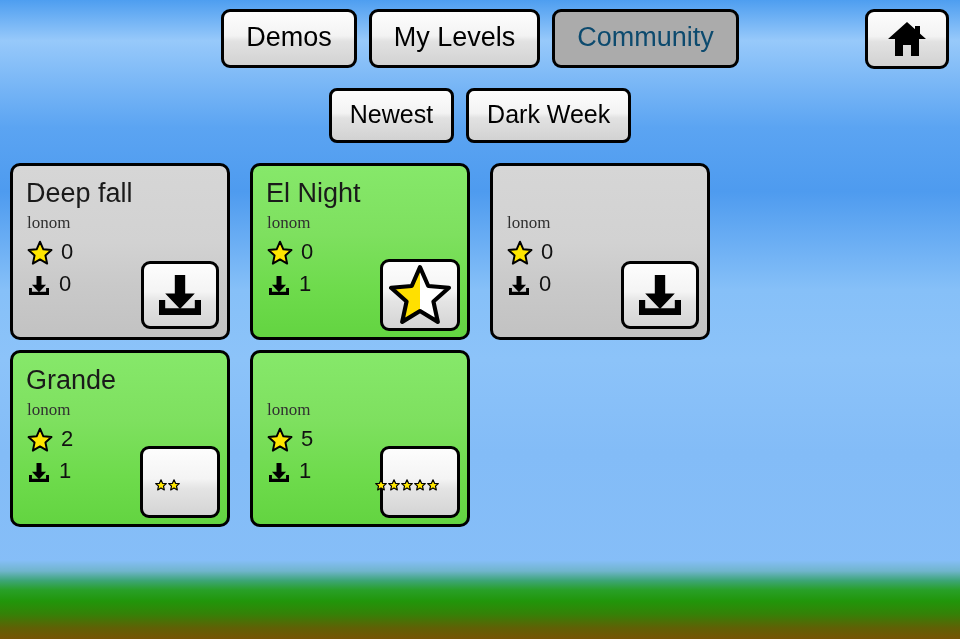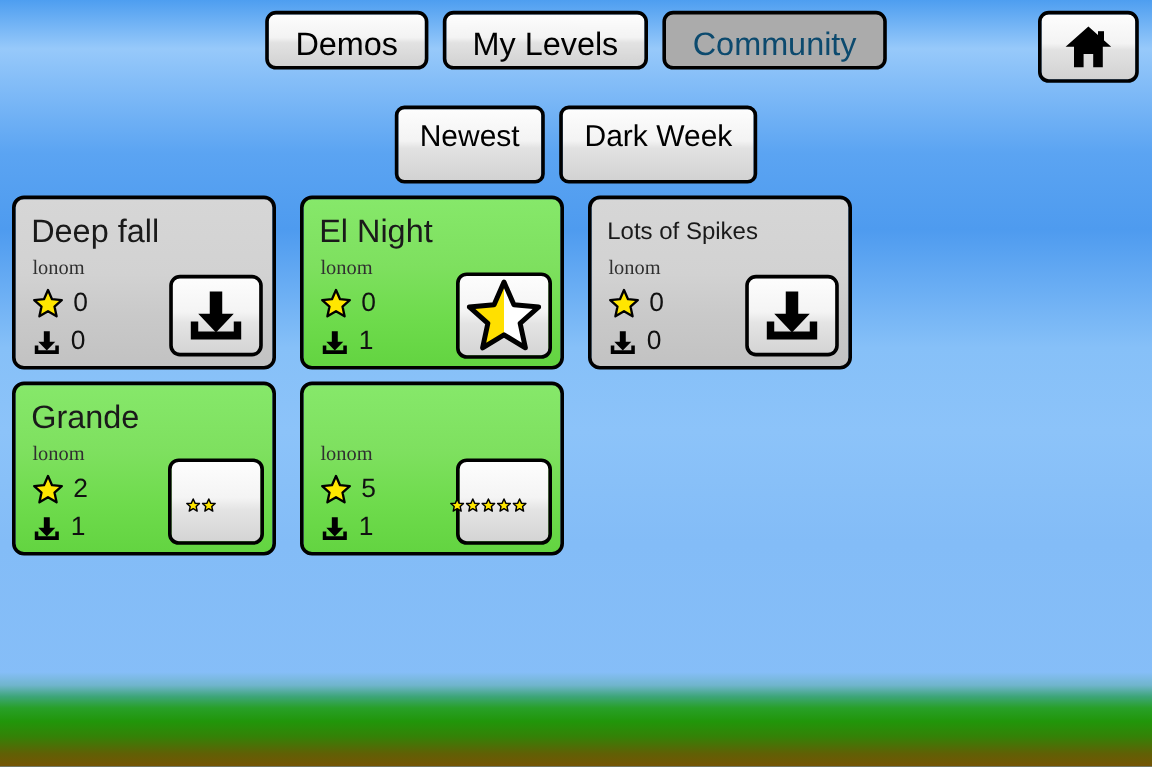--- a/index.html
+++ b/index.html
@@ -50,46 +50,46 @@
   }
 
   
   .btn {
     background: linear-gradient(to bottom, #fdfdfd 0%, #f3f3f3 45%, #e2e2e2 55%, #d2d2d2 100%);
     border: 3px solid #000;
     border-radius: 9px;
     color: #000;
     font-size: 27px;
     line-height: 1;
-    padding: 12px 22px 4px;
+    padding: 12px 22px 14px;
     text-align: center;
     white-space: nowrap;
     cursor: pointer;
   }
-  .btn.small { font-size: 25px; padding: 11px 18px 23px; border-radius: 8px; }
+  .btn.small { font-size: 25px; padding: 11px 18px 13px; border-radius: 8px; }
   .btn.active {
     background: #ababab;
     color: #0c4a6e;
   }
   .btn.home {
     position: absolute; top: 9px; right: 11px;
     width: 84px; height: 60px; padding: 0;
     display: flex; align-items: center; justify-content: center;
   }
   .home-ico { width: 40px; height: 36px; display: block; }
 
   
   .cardgrid {
     position: absolute; top: 163px; left: 10px;
     width: 950px;
     display: flex; flex-wrap: wrap; gap: 0;
   }
   .card {
     position: relative;
-    width: 220px; height: 145px;
+    width: 220px; height: 177px;
     margin: 0 20px 10px 0;
     border: 3px solid #000;
     border-radius: 10px;
     overflow: hidden;
   }
   .card.undownloaded {
     background: linear-gradient(to bottom, #d6d6d6 0%, #d2d2d2 45%, #c9c9c9 70%, #c2c2c2 100%);
   }
   .card.downloaded {
     background: linear-gradient(to bottom, #86e86a 0%, #7ee05f 40%, #6edb4c 72%, #63d441 100%);
@@ -206,21 +206,20 @@
               <linearGradient id="hsg" x1="0" y1="0" x2="1" y2="0">
                 <stop offset="50%" stop-color="#ffe000"></stop>
                 <stop offset="50%" stop-color="#ffffff"></stop>
               </linearGradient>
             </defs>
             <path d="M12 1.2 L15.2 8.5 L23.2 9.2 L17.2 14.5 L18.9 22.4 L12 18.2 L5.1 22.4 L6.8 14.5 L0.8 9.2 L8.8 8.5 Z" fill="url(#hsg)" stroke="#000" stroke-width="1.6" stroke-linejoin="round"></path>
           </svg>
         </div>
       </div>
       <div class="card undownloaded">
-        <div class="card-title shrunk">Lots of Spikes</div>
         <div class="card-author">lonom</div>
         <div class="stat rating">
           <svg width="26" height="26" viewBox="0 0 24 24">
             <path d="M12 1.6 L15.1 8.6 L22.6 9.3 L17 14.3 L18.6 21.8 L12 17.9 L5.4 21.8 L7 14.3 L1.4 9.3 L8.9 8.6 Z" fill="#ffe600" stroke="#000" stroke-width="1.8" stroke-linejoin="round"></path>
           </svg>
           <span class="num">0</span>
         </div>
         <div class="stat downloads">
           <svg width="24" height="21" viewBox="0 0 24 22">
             <path d="M9.4 1 L14.6 1 L14.6 10.2 L19.4 10.2 L12 18 L4.6 10.2 L9.4 10.2 Z" fill="#000"></path>

